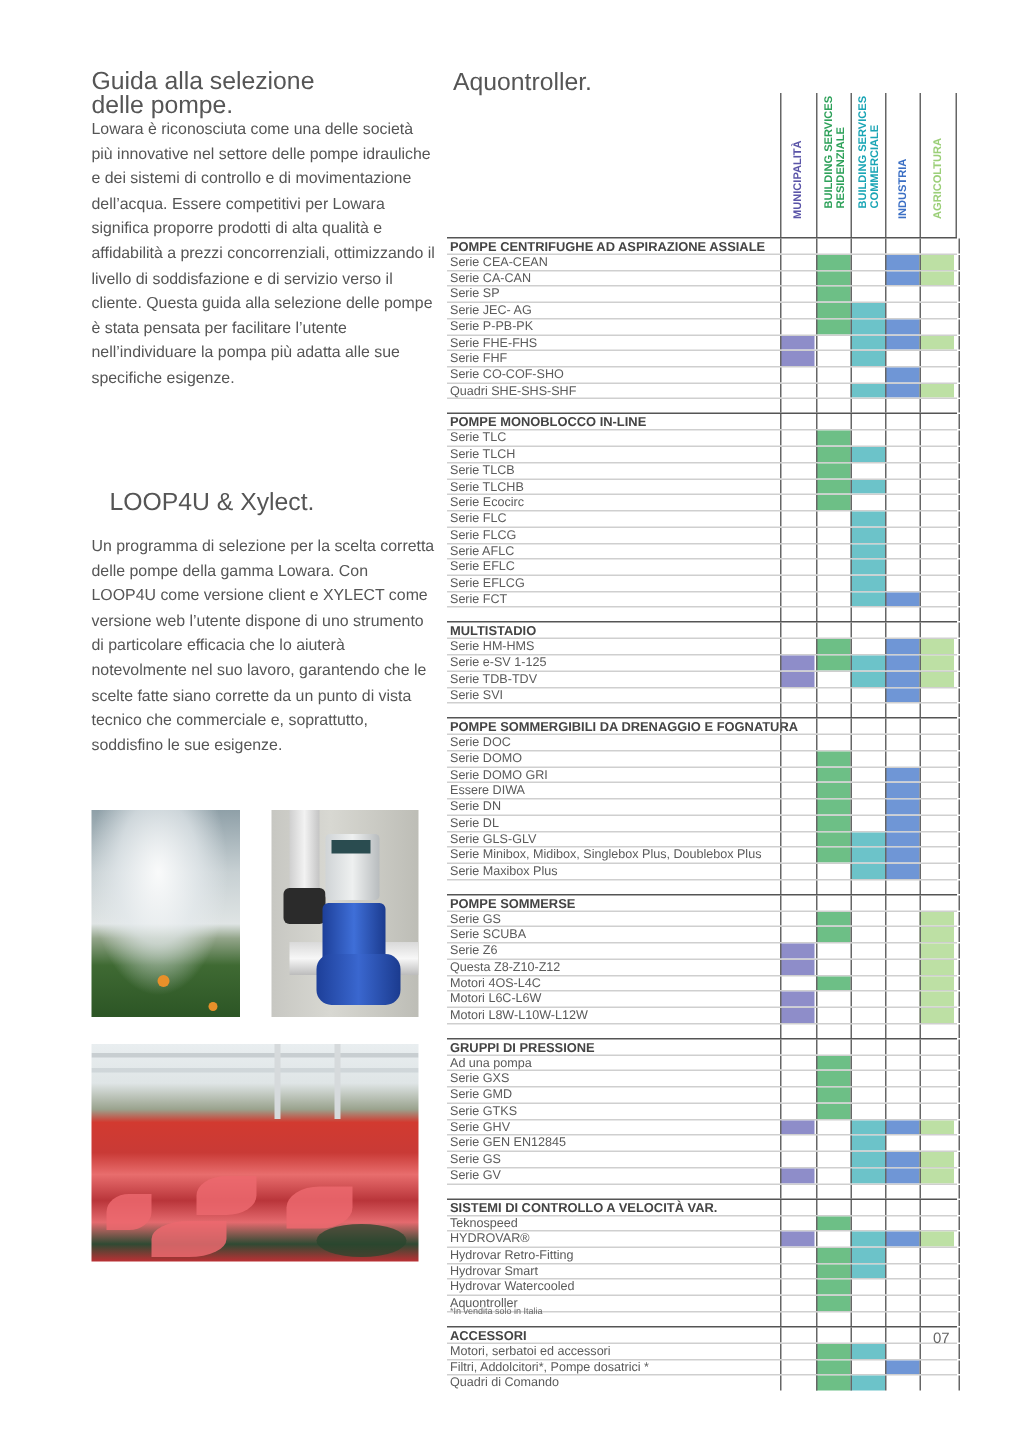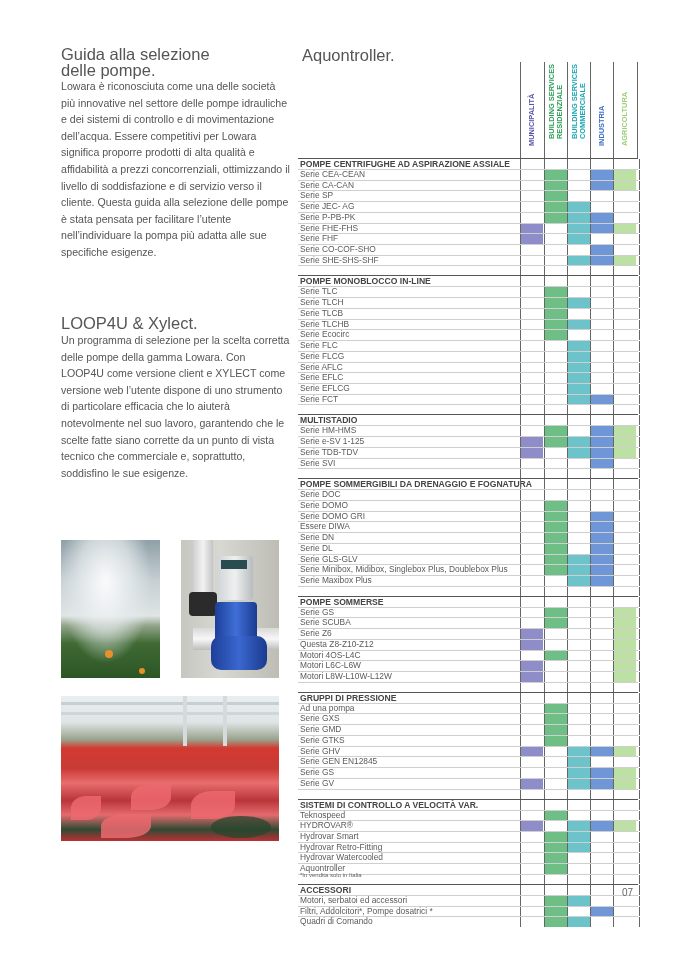--- a/index.html
+++ b/index.html
@@ -1,21 +1,21 @@
 <!DOCTYPE html>
 <html><head>
 <meta charset="utf-8">
 <style>
   html, body { margin:0; padding:0; background:#ffffff; }
   body { width:678px; height:959px; position:relative; overflow:hidden;
          font-family:"Liberation Sans", sans-serif; color:#4a4a4a; }
   .left { position:absolute; left:61px; top:46px; width:230px; }
   .h1 { font-size:16.5px; line-height:16px; color:#555; margin:0; font-weight:normal; white-space:pre-line; }
   .p { font-size:10.6px; line-height:16.6px; color:#555; margin:0; }
-  .h2 { font-size:16.5px; line-height:18px; color:#555; margin:0; font-weight:normal; }
+  .h2 { font-size:16.5px; line-height:18px; color:#555; margin:12px; font-weight:normal; }
   .sec2 { position:absolute; left:61px; top:314px; width:230px; }
   .photo { position:absolute; overflow:hidden; }
   .ph1 { left:61px; top:540px; width:99px; height:138px;
     background:
       radial-gradient(ellipse at 45% 30%, rgba(255,255,255,0.9) 0%, rgba(230,235,238,0.7) 35%, rgba(120,140,150,0) 60%),
       linear-gradient(180deg, #8fa0a8 0%, #c7d0d3 30%, #dfe4e4 55%, #93a58a 62%, #3f6a33 75%, #2c5525 100%); }
   .ph1 .fl { position:absolute; border-radius:50%; background:#e8902a; width:8px; height:8px; }
   .ph2 { left:181px; top:540px; width:98px; height:138px;
     background: linear-gradient(90deg, #c7c7c2 0%, #d8d8d2 40%, #bdbdb6 100%); }
   .ph2 .pipe { position:absolute; left:12px; top:0; width:20px; height:70px; background:linear-gradient(90deg,#cfcfcf,#f2f2f2,#c4c4c4); }
@@ -209,21 +209,21 @@
         <div class="vline" style="left: 246px;"></div>
         <div class="vline" style="left: 269px;"></div>
         <div class="vline" style="left: 292px;"></div>
         <div class="vline" style="left: 315px;"></div>
         <div class="vline" style="left: 341px;"></div>
       </div>
       <div class="row">
         <div class="cell" style="left: 269px; background: rgb(108, 195, 201);"></div>
         <div class="cell" style="left: 292px; background: rgb(111, 150, 214);"></div>
         <div class="cell" style="left: 315px; background: rgb(189, 224, 164);"></div>
-        <span class="lbl">Serie SHE-SHS-SHF</span>
+        <span class="lbl">Quadri SHE-SHS-SHF</span>
         <div class="vline" style="left: 222px;"></div>
         <div class="vline" style="left: 246px;"></div>
         <div class="vline" style="left: 269px;"></div>
         <div class="vline" style="left: 292px;"></div>
         <div class="vline" style="left: 315px;"></div>
         <div class="vline" style="left: 341px;"></div>
       </div>
     </div>
     <div class="gap" style="border-top: 1px solid rgb(207, 207, 207);">
       <div class="vline" style="left: 222px;"></div>
@@ -734,32 +734,32 @@
         <div class="vline" style="left: 222px;"></div>
         <div class="vline" style="left: 246px;"></div>
         <div class="vline" style="left: 269px;"></div>
         <div class="vline" style="left: 292px;"></div>
         <div class="vline" style="left: 315px;"></div>
         <div class="vline" style="left: 341px;"></div>
       </div>
       <div class="row">
         <div class="cell" style="left: 246px; background: rgb(109, 191, 134);"></div>
         <div class="cell" style="left: 269px; background: rgb(108, 195, 201);"></div>
+        <span class="lbl">Hydrovar Retro-Fitting</span>
+        <div class="vline" style="left: 222px;"></div>
+        <div class="vline" style="left: 246px;"></div>
+        <div class="vline" style="left: 269px;"></div>
+        <div class="vline" style="left: 292px;"></div>
+        <div class="vline" style="left: 315px;"></div>
+        <div class="vline" style="left: 341px;"></div>
+      </div>
+      <div class="row">
+        <div class="cell" style="left: 246px; background: rgb(109, 191, 134);"></div>
+        <div class="cell" style="left: 269px; background: rgb(108, 195, 201);"></div>
         <span class="lbl">Hydrovar Smart</span>
-        <div class="vline" style="left: 222px;"></div>
-        <div class="vline" style="left: 246px;"></div>
-        <div class="vline" style="left: 269px;"></div>
-        <div class="vline" style="left: 292px;"></div>
-        <div class="vline" style="left: 315px;"></div>
-        <div class="vline" style="left: 341px;"></div>
-      </div>
-      <div class="row">
-        <div class="cell" style="left: 246px; background: rgb(109, 191, 134);"></div>
-        <div class="cell" style="left: 269px; background: rgb(108, 195, 201);"></div>
-        <span class="lbl">Hydrovar Retro-Fitting</span>
         <div class="vline" style="left: 222px;"></div>
         <div class="vline" style="left: 246px;"></div>
         <div class="vline" style="left: 269px;"></div>
         <div class="vline" style="left: 292px;"></div>
         <div class="vline" style="left: 315px;"></div>
         <div class="vline" style="left: 341px;"></div>
       </div>
       <div class="row">
         <div class="cell" style="left: 246px; background: rgb(109, 191, 134);"></div>
         <span class="lbl">Hydrovar Watercooled</span>

